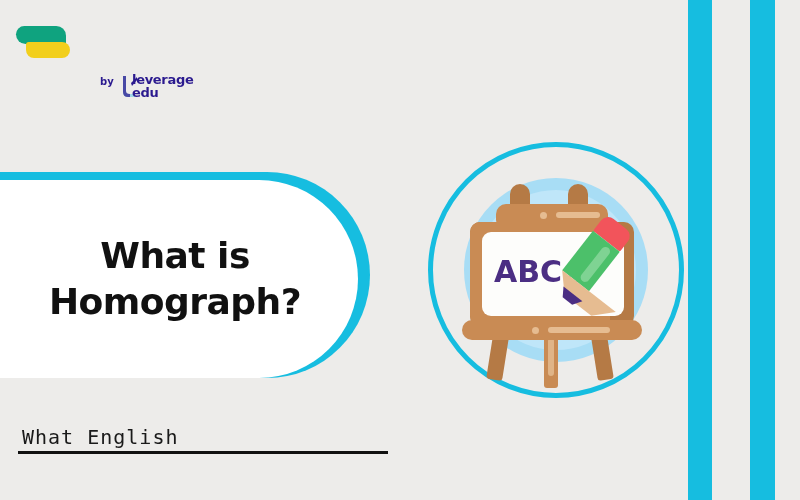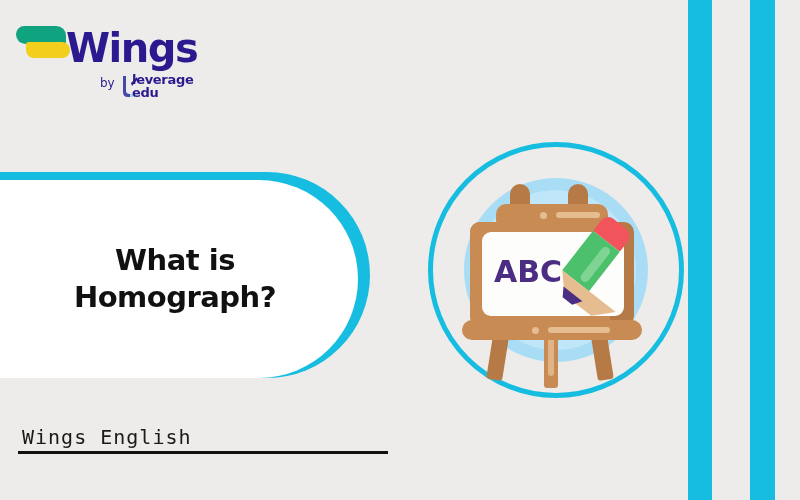--- a/index.html
+++ b/index.html
@@ -58,22 +58,22 @@
   .wing-bot {
     left: 12px; top: 24px;
     width: 44px; height: 16px;
     background: #f2cf1c;
     border-radius: 4px 12px 12px 12px;
   }
   .logo-by {
     position: absolute;
     left: 86px; top: 58px;
     font-family: "DejaVu Sans", sans-serif;
-    font-size: 12px;
-    font-weight: normal;
+    font-size: 10px;
+    font-weight: bold;
     color: #2b1a8f;
   }
   .logo-sub {
     position: absolute;
     left: 118px; top: 55px;
     font-family: "DejaVu Sans", sans-serif;
     font-size: 13px;
     font-weight: bold;
     color: #2b1a8f;
     line-height: 1.0;
@@ -104,21 +104,21 @@
     background: #ffffff;
     border-radius: 0 99px 99px 0;
     display: flex;
     align-items: center;
     justify-content: center;
   }
   .headline-text {
     text-align: center;
     font-family: "DejaVu Sans", sans-serif;
     font-weight: bold;
-    font-size: 29px;
+    font-size: 36px;
     line-height: 1.28;
     color: #111111;
     letter-spacing: -0.5px;
     padding-left: 22px;
     white-space: pre-line;
   }
 
   
   .illus {
     position: absolute;
@@ -319,21 +319,20 @@
 <body>
 
 <div class="canvas">
 
   <div class="bar bar-1"></div>
   <div class="bar bar-2"></div>
 
   <div class="logo">
     <div class="wing-top"></div>
     <div class="wing-bot"></div>
-    <div class="logo-wordmark">Wings</div>
     <div class="logo-by">by</div>
     <svg class="logo-sub-check" viewBox="0 0 18 26">
       <path d="M3 2 L3 18 Q3 23 8 23 L15 23 L15 20 L8.5 20 Q6 20 6 17 L6 2 Z" fill="#9fd8e8"></path>
       <path d="M3 2 L3 18 Q3 23 8 23 L10 23 L10 20 Q6 20 6 17 L6 2 Z" fill="#2b1a8f" opacity="0.75"></path>
       <path d="M11 9 L17 3 L17 6 L12 12 Z" fill="#2b1a8f"></path>
     </svg>
     <div class="logo-sub" style="white-space: pre-line;">leverage
 edu</div>
   </div>
 
@@ -371,16 +370,16 @@
 
     <div class="pencil">
       <div class="pencil-eraser"></div>
       <div class="pencil-body"></div>
       <div class="pencil-body-hl"></div>
       <div class="pencil-wood"></div>
       <div class="pencil-tip"></div>
     </div>
   </div>
 
-  <div class="footer-label">Wings English</div>
+  <div class="footer-label">What English</div>
   <div class="footer-rule"></div>
 
 </div>
 
 </body></html>

